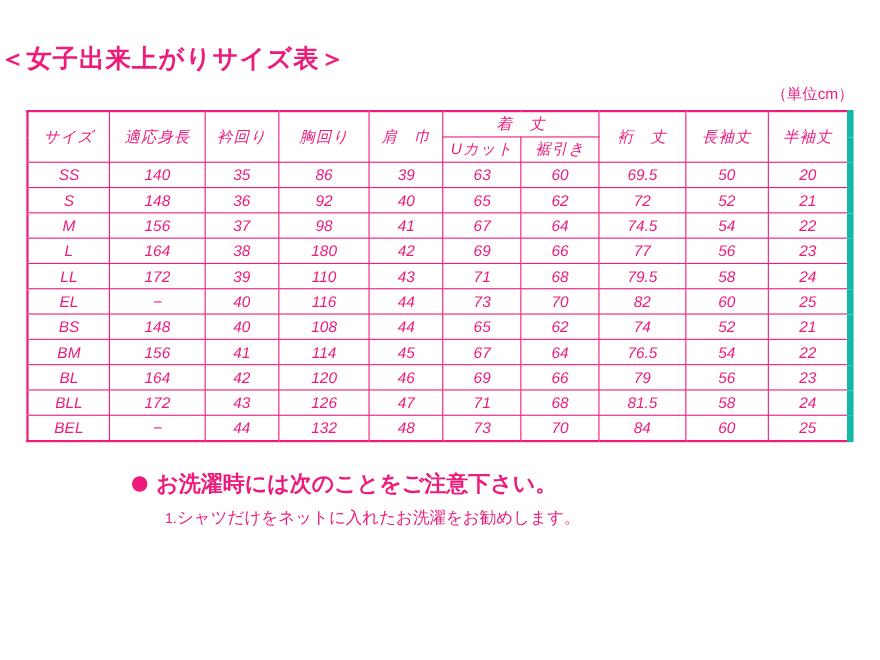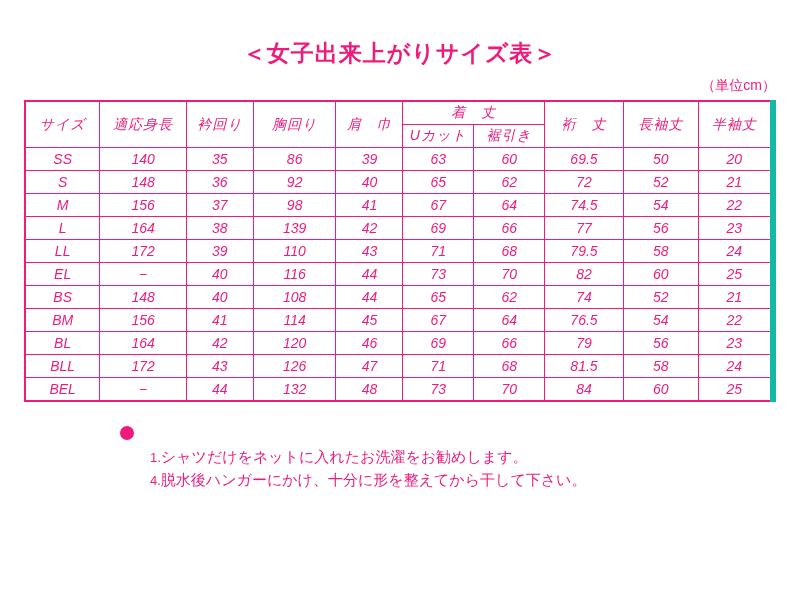--- a/index.html
+++ b/index.html
@@ -15,21 +15,21 @@
     overflow: hidden;
   }
   .page {
     position: relative;
     width: 800px;
     height: 600px;
     box-sizing: border-box;
     padding: 0;
   }
   .title {
-    text-align: center;
+    text-align: left;
     font-size: 23px;
     font-weight: bold;
     letter-spacing: 1px;
     margin-top: 38px;
     color: #ee1b7b;
   }
   .unit {
     text-align: right;
     font-size: 14px;
     margin-top: 8px;
@@ -183,21 +183,21 @@
           <td>67</td>
           <td>64</td>
           <td>74.5</td>
           <td>54</td>
           <td class="outer-right">22</td>
         </tr>
         <tr>
           <td class="outer-left">L</td>
           <td>164</td>
           <td>38</td>
-          <td>139</td>
+          <td>180</td>
           <td>42</td>
           <td>69</td>
           <td>66</td>
           <td>77</td>
           <td>56</td>
           <td class="outer-right">23</td>
         </tr>
         <tr>
           <td class="outer-left">LL</td>
           <td>172</td>
@@ -282,22 +282,20 @@
           <td>60</td>
           <td class="outer-right">25</td>
         </tr>
       </tbody>
     </table>
   </div>
 
   <div class="notes">
     <div class="notes-title">
       <span class="bullet-dot"></span>
+      <span>お洗濯時には次のことをご注意下さい。</span>
     </div>
     <div class="note-item">
       <span class="note-num">1.</span><span>シャツだけをネットに入れたお洗濯をお勧めします。</span>
     </div>
-    <div class="note-item">
-      <span class="note-num">4.</span><span>脱水後ハンガーにかけ、十分に形を整えてから干して下さい。</span>
-    </div>
   </div>
 
 </div>
 
 </body></html>

